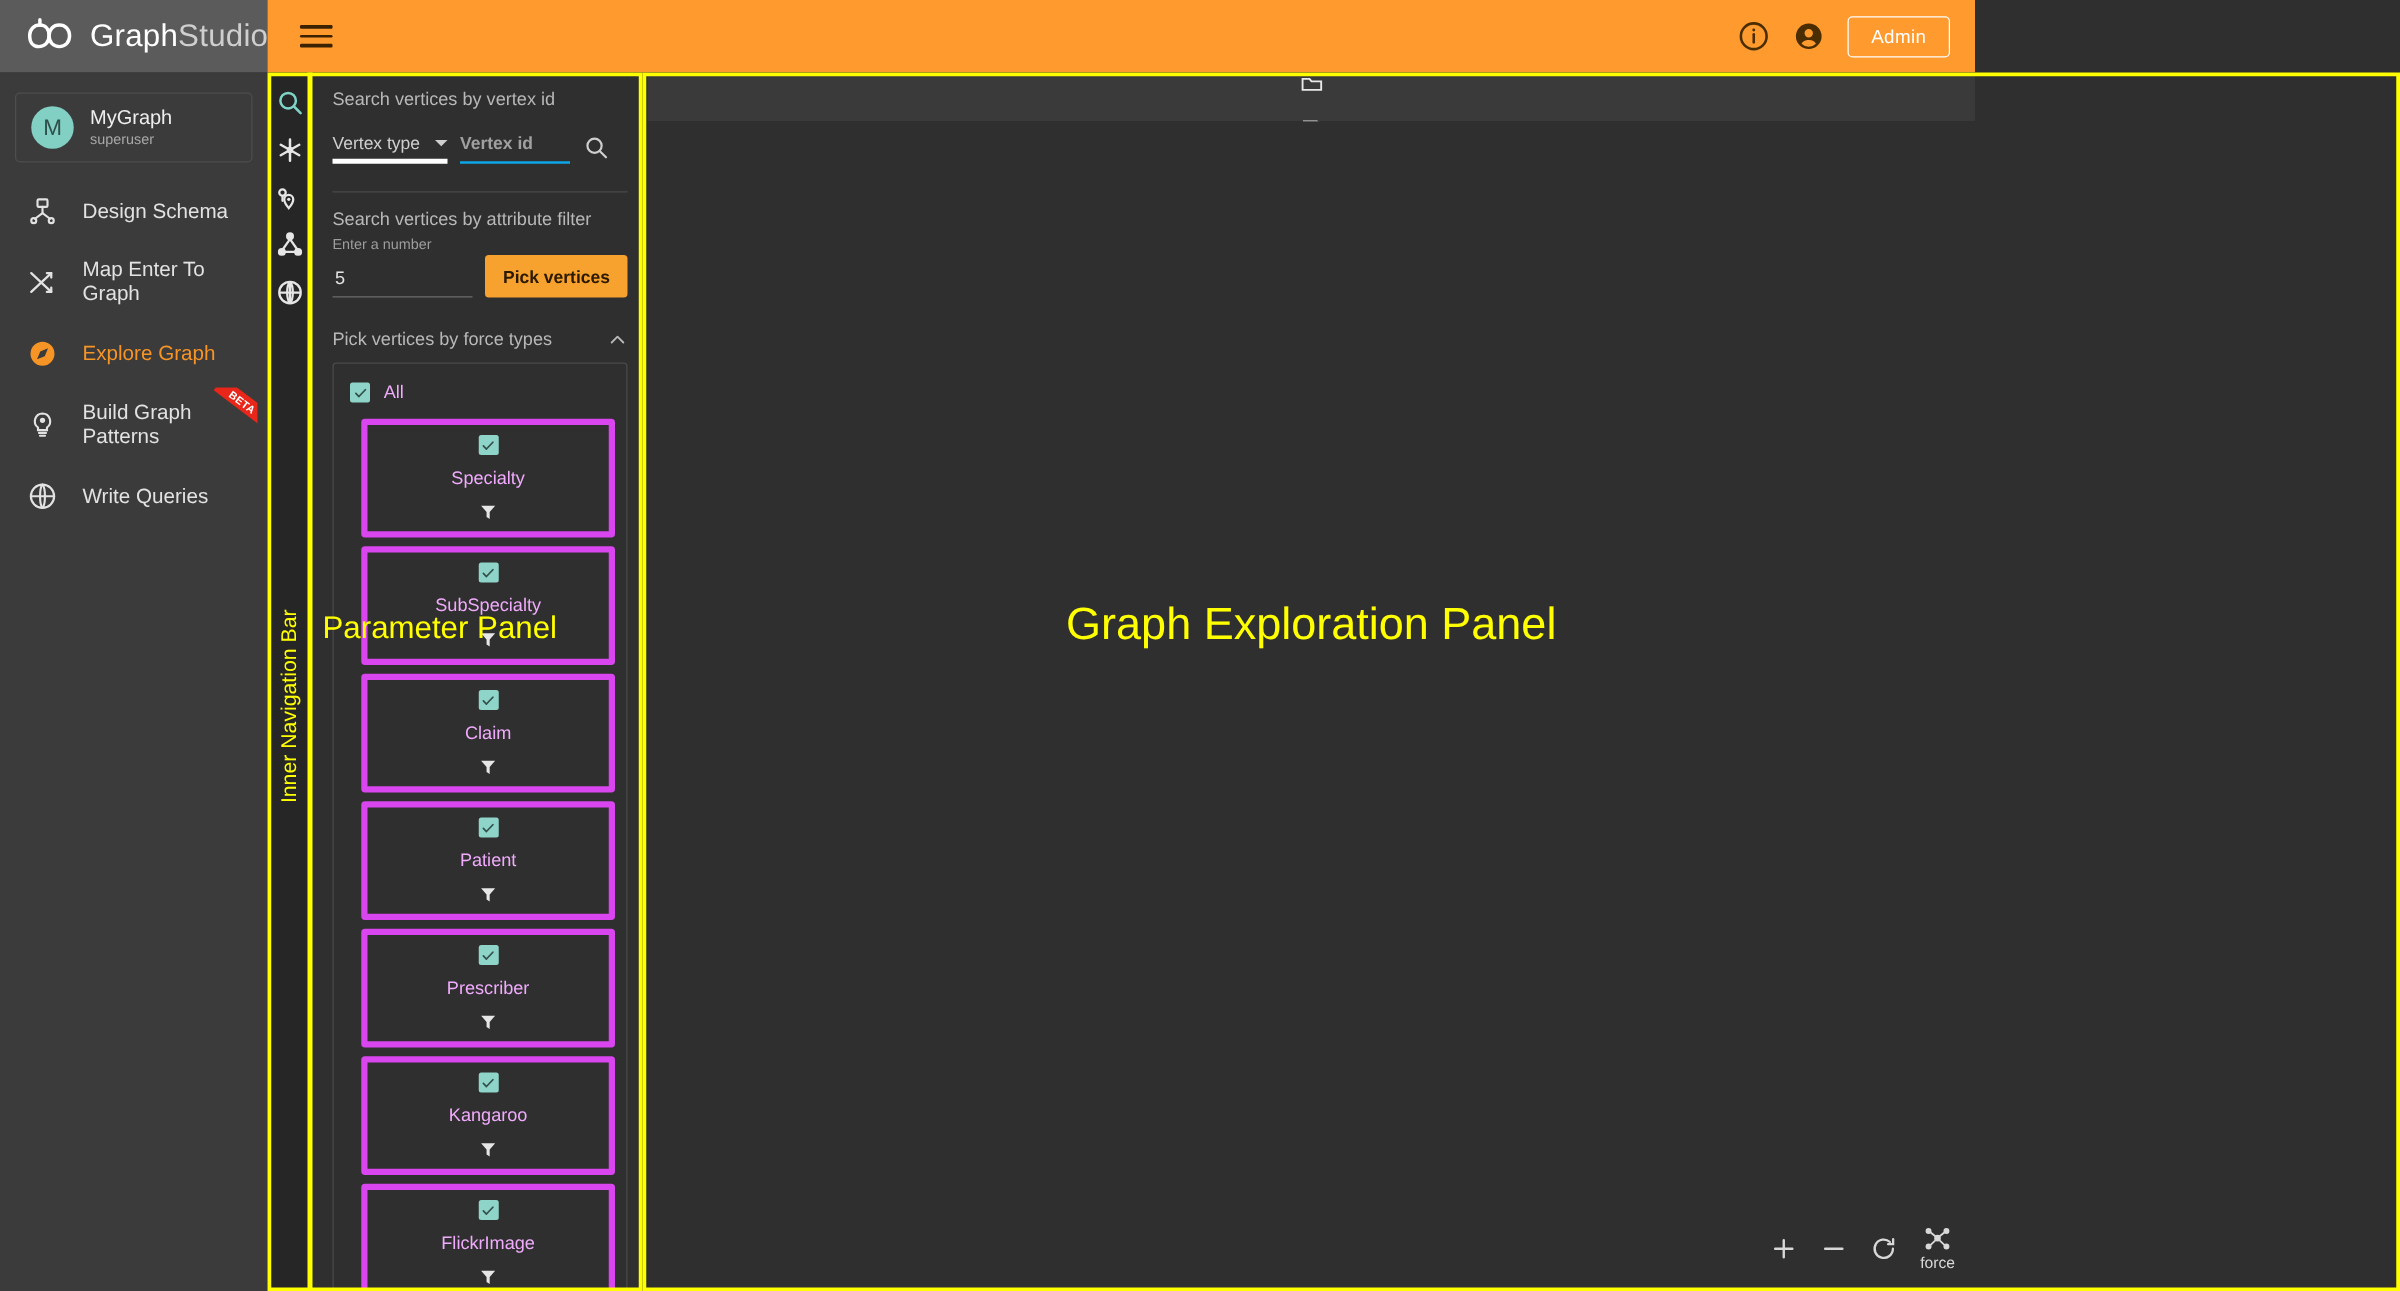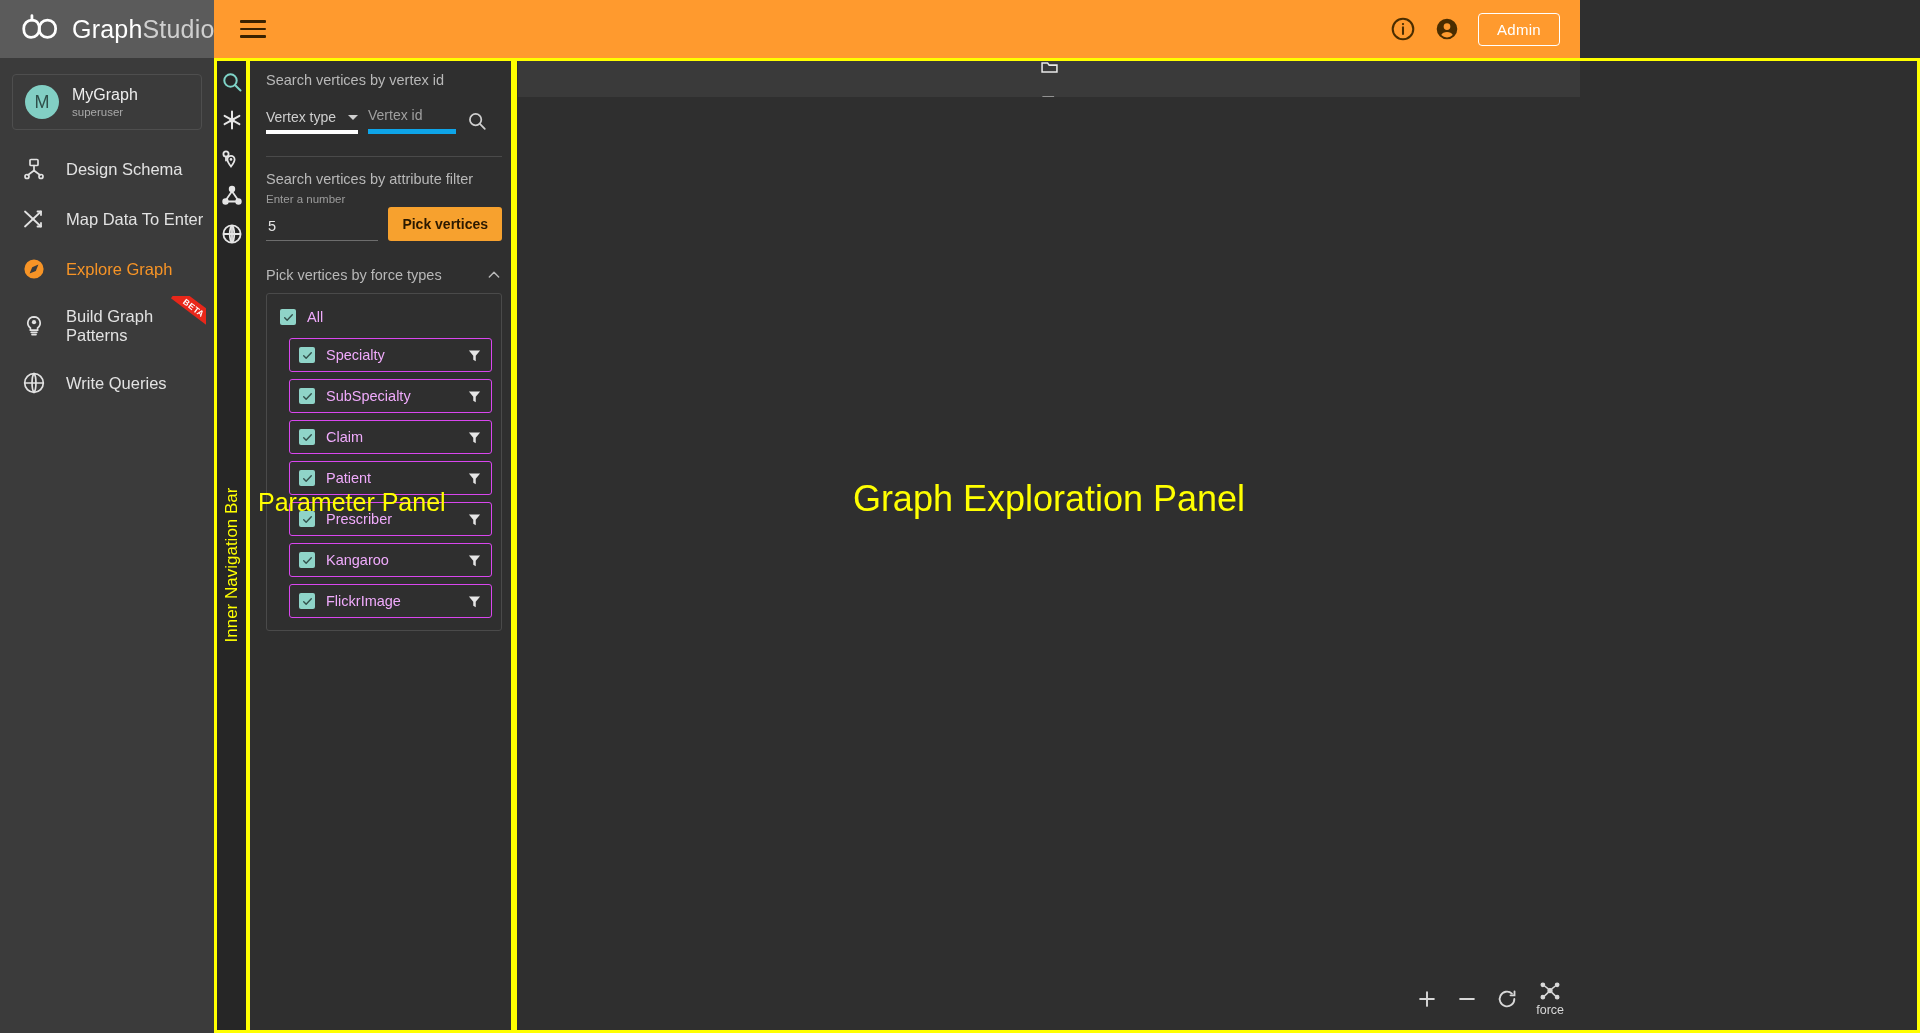--- a/index.html
+++ b/index.html
@@ -92,21 +92,21 @@
   .field { position: relative; }
   .field .ftext {
     color: #cfcfcf; font-size: 14px; padding: 3px 2px 6px 2px;
     border-bottom: 1px solid #6d6d6d; min-width: 0;
   }
   .field.type { width: 92px; display: flex; align-items: center; justify-content: space-between;
                 border-bottom: 4px solid #ffffff; padding-bottom: 5px; cursor: pointer; }
   .field.type .ftext { border: none; padding: 0; }
   .caret { width: 0; height: 0; border-left: 5px solid transparent; border-right: 5px solid transparent;
            border-top: 5px solid #cfcfcf; margin-left: 6px; }
-  .field.vid { width: 88px; border-bottom: 5px solid #0ea5e9; padding-bottom: 5px; cursor: text; }
+  .field.vid { width: 88px; border-bottom: 2px solid #0ea5e9; padding-bottom: 5px; cursor: text; font-weight: bold; }
   .field.vid .ftext { border: none; padding: 0; color: #a0a0a0; }
   .search-go { width: 22px; height: 22px; color: #cfcfcf; cursor: pointer; margin-bottom: 2px; }
 
   .divider { height: 1px; background: #4a4a4a; margin: 22px 0 14px 0; }
   .sub-label { color: #9d9d9d; font-size: 11.5px; margin-bottom: 2px; }
   .attr-row { display: flex; align-items: flex-end; gap: 10px; margin-top: 2px; }
   .num-field { flex: 1; border-bottom: 1px solid #6d6d6d; padding: 2px 2px 6px 2px; color: #e4e4e4; font-size: 14.5px; cursor: text; }
   .pick-btn {
     background: #f7a12e; color: #2b1900; border: none; border-radius: 3px;
     padding: 9px 14px; font-size: 14px; font-weight: bold; cursor: pointer;
@@ -116,22 +116,22 @@
   .pick-types-head {
     display: flex; align-items: center; justify-content: space-between;
     margin-top: 26px; margin-bottom: 10px; cursor: pointer;
   }
   .pick-types-head span { color: #b8b8b8; font-size: 14.5px; }
   .chev-up { width: 16px; height: 16px; color: #bdbdbd; }
 
   .types-box { border: 1px solid #4a4a4a; border-radius: 3px; padding: 9px 9px 12px 9px; }
   .cb-row { display: flex; align-items: center; gap: 11px; padding: 6px 4px; cursor: pointer; }
   .cb-row.child {
-    border: 1px solid #d946ef; border-radius: 3px; margin: 7px 0 0 13px;
-    padding: 8px 9px; justify-content: flex-start;
+    border: 5px solid #d946ef; border-radius: 3px; margin: 7px 0 0 13px;
+    padding: 8px 9px; justify-content: flex-start; flex-direction: column;
   }
   .cb {
     width: 16px; height: 16px; flex: 0 0 16px; background: #8fd4c8; border-radius: 2px;
     display: flex; align-items: center; justify-content: center;
   }
   .cb svg { width: 13px; height: 13px; color: #33514c; }
   .cb-label { color: #f0abfc; font-size: 14.5px; flex: 1; }
   .funnel { width: 15px; height: 15px; color: #e6e6e6; cursor: pointer; }
 
   
@@ -234,21 +234,21 @@
 
       <div class="nav-item">
         <span class="nico">
           <svg viewBox="0 0 24 24" fill="none" stroke="currentColor" stroke-width="1.8" stroke-linecap="round" stroke-linejoin="round">
             <path d="M3 4.5 19 19.5"></path>
               <path d="M19 4.5 3 19.5"></path>
             <path d="M15.5 4.5H19V8"></path>
               <path d="M15.5 19.5H19V16"></path>
           </svg>
         </span>
-        <span>Map Data To Enter</span>
+        <span>Map Enter To Graph</span>
       </div>
 
 
       <div class="nav-item active">
         <span class="nico">
           <svg viewBox="0 0 24 24" fill="currentColor">
             <path d="M12 2.4A9.6 9.6 0 1 0 12 21.6 9.6 9.6 0 0 0 12 2.4zm4.4 5.2-2.6 6.3-6.2 2.5 2.6-6.2 6.2-2.6z"></path>
             <circle cx="12" cy="12" r="1.5" fill="#3b3b3b"></circle>
           </svg>
         </span>

